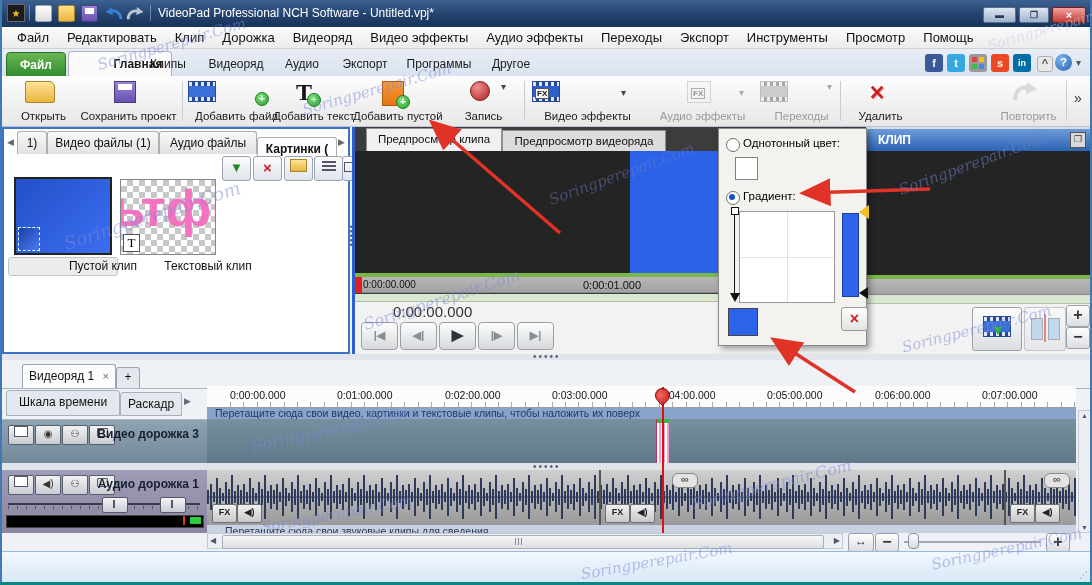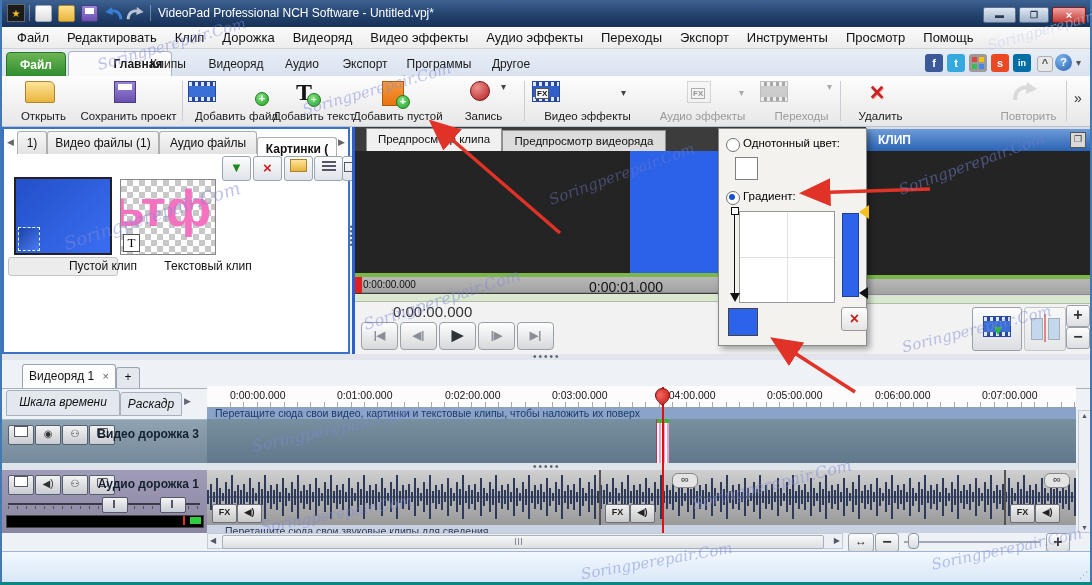--- a/index.html
+++ b/index.html
@@ -54,21 +54,21 @@
   .transport{position:absolute;width:35px;height:26px;border:1px solid #9aa0a8;border-radius:4px;background:linear-gradient(180deg,#fefefe,#d6d8db);color:#8a8f96;font-size:11px;text-align:center;line-height:24px;font-weight:bold;}
   .transport.play{color:#2e3338;font-size:15px;}
   .smallbtn{position:absolute;border:1px solid #9aa0a8;border-radius:3px;background:linear-gradient(180deg,#fdfdfd,#dcdee2);text-align:center;color:#333;}
   
   .popup{left:718px;top:128px;width:149px;height:218px;background:#f3f2ef;border:1px solid #8a8a8a;box-shadow:3px 3px 6px rgba(0,0,0,.35);z-index:40;}
   .radio{position:absolute;width:12px;height:12px;border:1px solid #707070;border-radius:50%;background:#fff;}
   .radio.sel::after{content:"";position:absolute;left:2px;top:2px;width:6px;height:6px;border-radius:50%;background:#1550c8;}
   .plabel{position:absolute;font-size:11.5px;color:#000;white-space:nowrap;}
   
   .seqtab{position:absolute;top:4px;height:24px;background:#fdfdfd;border:1px solid #9aa4b2;border-bottom:none;border-radius:3px 3px 0 0;font-size:12px;color:#111;text-align:center;line-height:23px;}
-  .modetab{position:absolute;height:24px;background:#e3e7ee;border:1px solid #a8b0bc;font-size:12px;color:#111;text-align:center;line-height:22px;border-radius:3px 3px 0 0;overflow:hidden;white-space:nowrap;font-style:italic;}
+  .modetab{position:absolute;height:24px;background:#e3e7ee;border:1px solid #a8b0bc;font-size:12px;color:#111;text-align:center;line-height:22px;border-radius:3px 3px 0 0;overflow:hidden;white-space:nowrap;}
   .trackbtn{position:absolute;top:5px;width:24px;height:18px;border:1px solid #55606e;border-radius:2px;background:linear-gradient(180deg,#f2f2f2,#c9ccd2);font-size:10px;text-align:center;line-height:16px;color:#333;}
   .hdrlabel{position:absolute;right:8px;top:7px;font-size:12px;color:#15202e;font-weight:bold;}
   .fxbtn{position:absolute;width:23px;height:17px;border:1px solid #6a6f78;border-radius:2px;background:linear-gradient(180deg,#f0f0f0,#c8c8c8);font-size:9px;font-weight:bold;color:#222;text-align:center;line-height:15px;}
   .linkico{position:absolute;width:24px;height:13px;background:#e4e4e4;border:1px solid #888;border-radius:6px;color:#555;font-size:11px;line-height:11px;text-align:center;font-weight:bold;}
   .dots{position:absolute;color:#5a6270;font-size:10px;letter-spacing:2px;}
   
   .wm{position:absolute;z-index:60;font-family:"DejaVu Serif",serif;font-style:italic;color:rgba(125,138,215,.5);pointer-events:none;white-space:nowrap;}
   
   #arrows{position:absolute;left:0;top:0;z-index:50;pointer-events:none;}
   .playhead{left:662px;top:387px;width:2px;height:146px;background:#dd1111;z-index:12;}
@@ -248,21 +248,21 @@
     <div class="pvtab" style="left:150px;width:162px">Предпросмотр видеоряда</div>
 
     <div class="a" style="left:3px;top:24px;width:511px;height:122px;background:#242424;overflow:hidden">
       <div style="position:absolute;left:275px;top:0;width:150px;height:122px;background:#2c62e8"></div>
     </div>
     <div class="a" style="left:3px;top:146px;width:511px;height:4px;background:#7ab648"></div>
 
     <div class="a" style="left:3px;top:150px;width:511px;height:16px;background:linear-gradient(180deg,#b8b8b8,#a2a2a2);border-bottom:1px solid #8a8a8a">
       <div style="position:absolute;left:0;top:0;width:7px;height:16px;background:#e02020"></div>
       <span style="position:absolute;left:8px;top:2px;font-size:10px;color:#111">0:00:00.000</span>
-      <span style="position:absolute;left:234px;top:2px;font-size:14px;color:#111">0:00:01.000</span>
+      <span style="position:absolute;left:228px;top:2px;font-size:11px;color:#111">0:00:01.000</span>
     </div>
     <div class="a" style="left:3px;top:167px;width:511px;height:8px;background:#d9e8cf;border-bottom:1px solid #b0c0a8"></div>
 
     <div class="a" style="left:3px;top:175px;width:511px;height:52px;background:#f2f2f2">
       <span style="position:absolute;left:38px;top:1px;font-size:15px;color:#333">0:00:00.000</span>
       <div class="transport" style="left:6px;top:20px">|◀</div>
       <div class="transport" style="left:45px;top:20px">◀|</div>
       <div class="transport play" style="left:84px;top:20px">▶</div>
       <div class="transport" style="left:123px;top:20px">|▶</div>
       <div class="transport" style="left:162px;top:20px">▶|</div>

